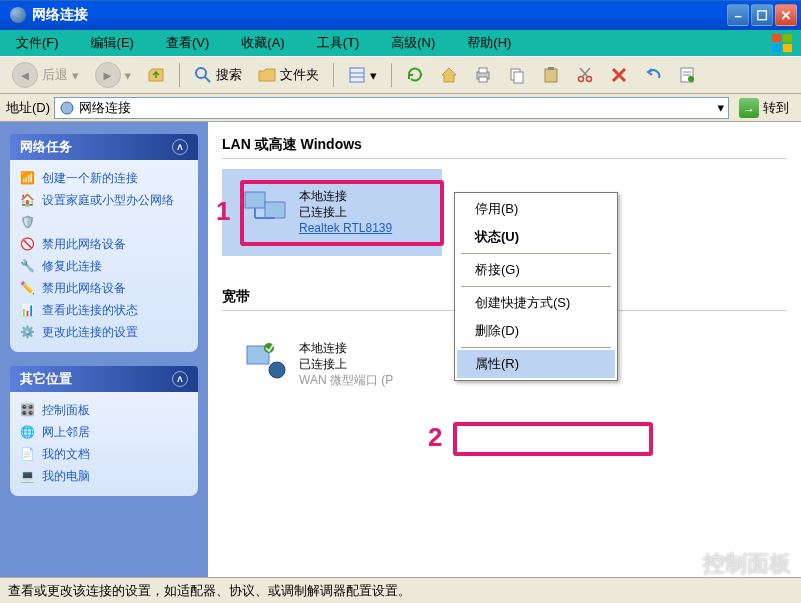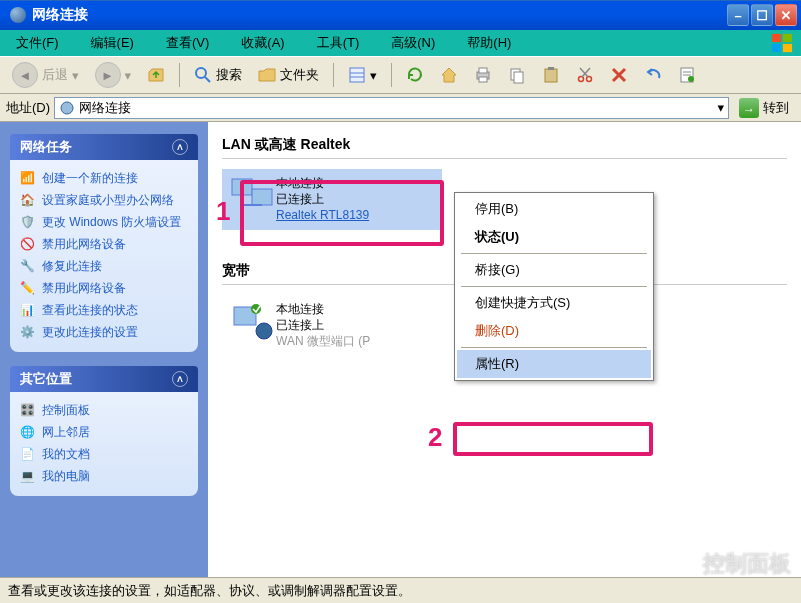--- a/index.html
+++ b/index.html
@@ -36,34 +36,34 @@
 .sidebar { width: 208px; background: #6f91d4; padding: 12px 10px; overflow: hidden; }
 .panel { background: linear-gradient(to bottom, #edf3fe 0%, #d6e5fa 100%); border-radius: 8px; margin-bottom: 14px; }
 .panel-header { background: linear-gradient(to right, #5a7edc, #1e3f8f); color: white; font-weight: bold; font-size: 13px; padding: 4px 10px; border-radius: 4px 4px 0 0; display: flex; align-items: center; justify-content: space-between; }
 .panel-header .chev { width: 16px; height: 16px; border: 1px solid #fff8; border-radius: 50%; display: flex; align-items: center; justify-content: center; font-size: 10px; }
 .panel-body { padding: 8px 10px; }
 .task { display: flex; align-items: flex-start; gap: 6px; font-size: 12px; color: #215dc6; padding: 3px 0; line-height: 1.3; }
 .task .ti { width: 16px; height: 16px; flex-shrink: 0; display: flex; align-items: center; justify-content: center; }
 
 .main { flex: 1; background: white; padding: 10px 14px; position: relative; }
 .section-title { font-weight: bold; font-size: 14px; padding: 4px 0; border-bottom: 1px solid #ccc; margin-bottom: 10px; }
-.conn-item { display: flex; padding: 6px; width: 220px; }
+.conn-item { display: flex; gap: 10px; padding: 19px; width: 220px; }
 .conn-item.selected { background: #bcd3f3; }
 .conn-icon { width: 48px; height: 40px; position: relative; flex-shrink: 0; }
 .conn-text { font-size: 12px; line-height: 1.35; }
 .conn-text .name { color: #000; }
 .conn-text .device { color: #999; }
 .conn-item.selected .conn-text .device { color: #215dc6; text-decoration: underline; }
 
 .highlight { position: absolute; border: 4px solid #e0186e; border-radius: 3px; pointer-events: none; }
 .hl-label { position: absolute; color: #e0186e; font-size: 26px; font-weight: bold; }
 
-.ctxmenu { position: absolute; left: 454px; top: 192px; width: 200px; background: #fff; border: 1px solid #7a7a7a; box-shadow: 2px 2px 4px rgba(0,0,0,0.3); padding: 2px; }
+.ctxmenu { position: absolute; left: 454px; top: 192px; width: 164px; background: #fff; border: 1px solid #7a7a7a; box-shadow: 2px 2px 4px rgba(0,0,0,0.3); padding: 2px; }
 .ctxitem { padding: 5px 18px; font-size: 13px; color: #000; }
-.ctxitem.disabled { color: #c2410c; }
+.ctxitem.disabled { color: #000000; }
 .ctxitem.hover { background: #bcd3f3; }
 .ctxsep { height: 1px; background: #aca899; margin: 2px 4px; }
 
 .statusbar { height: 26px; border-top: 1px solid #aca899; background: #ece9d8; font-size: 13px; padding: 4px 8px; display: flex; align-items: center; }
 
 .watermark { position: absolute; right: 10px; bottom: 24px; color: rgba(255,255,255,0.55); font-size: 22px; font-weight: bold; pointer-events: none; text-shadow: 0 0 2px rgba(0,0,0,0.3); }
 
 svg { display: block; }
 </style>
 </head>
@@ -221,21 +221,20 @@
         <div class="task">
             <span class="ti">📶</span>
             <span>创建一个新的连接</span>
           </div>
         <div class="task">
             <span class="ti">🏠</span>
             <span>设置家庭或小型办公网络</span>
           </div>
         <div class="task">
             <span class="ti">🛡️</span>
-            <span>更改 Windows 防火墙设置</span>
           </div>
         <div class="task">
             <span class="ti">🚫</span>
             <span>禁用此网络设备</span>
           </div>
         <div class="task">
             <span class="ti">🔧</span>
             <span>修复此连接</span>
           </div>
         <div class="task">
@@ -272,21 +271,21 @@
           </div>
         <div class="task">
             <span class="ti">💻</span>
             <span>我的电脑</span>
           </div>
       </div>
     </div>
   </div>
 
   <div class="main">
-    <div class="section-title">LAN 或高速 Realtek</div>
+    <div class="section-title">LAN 或高速 Windows</div>
     <div class="conn-item selected">
       <div class="conn-icon">
         <svg viewBox="0 0 48 40">
             <rect x="4" y="4" width="20" height="16" fill="#9cc3e8" stroke="#5a7edc"></rect>
             <rect x="24" y="14" width="20" height="16" fill="#9cc3e8" stroke="#5a7edc"></rect>
             <line x1="14" y1="20" x2="14" y2="30" stroke="#5a7edc" stroke-width="2"></line>
             <line x1="14" y1="30" x2="34" y2="30" stroke="#5a7edc" stroke-width="2"></line>
           </svg>
       </div>
       <div class="conn-text">

